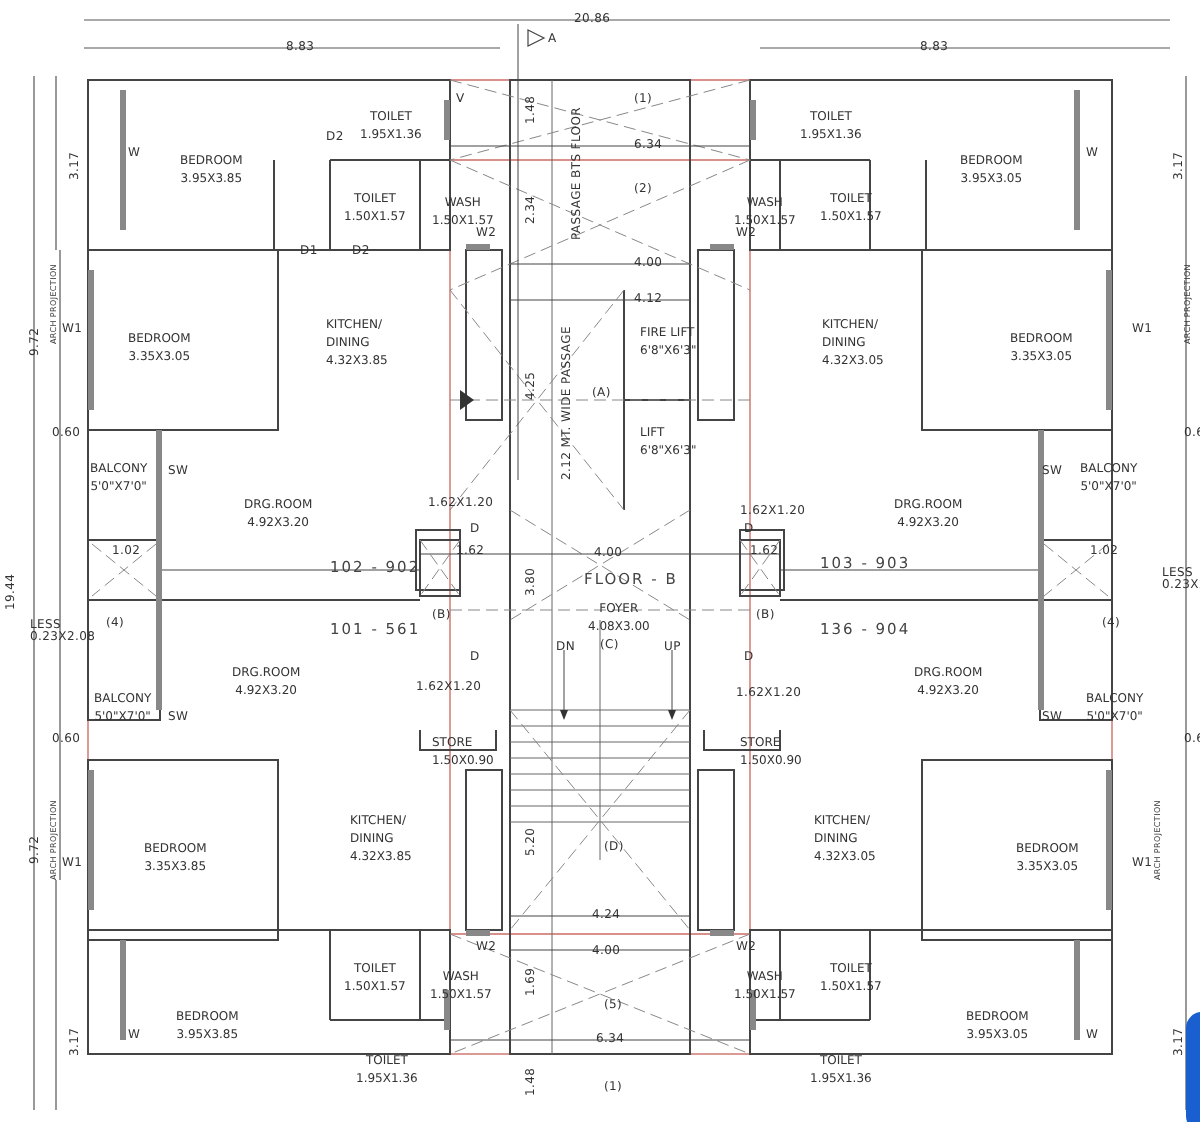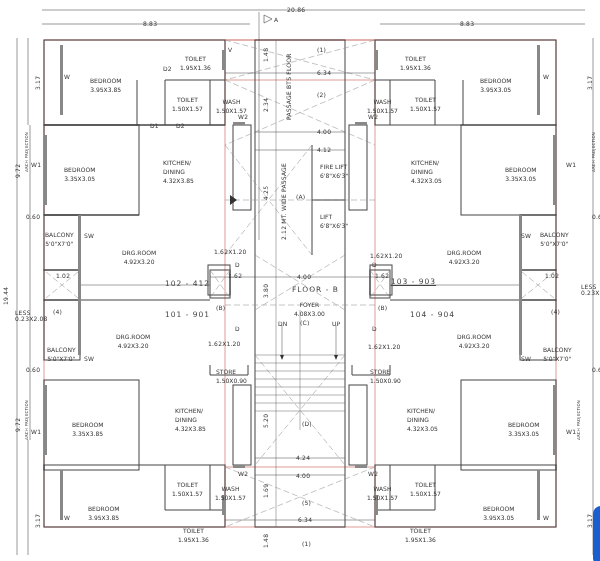--- a/index.html
+++ b/index.html
@@ -247,24 +247,24 @@
 
 <div class="lbl" style="left:214px;top:248px;">1.62X1.20</div>
 <div class="lbl" style="left:370px;top:252px;">1.62X1.20</div>
 <div class="lbl" style="left:208px;top:340px;">1.62X1.20</div>
 <div class="lbl" style="left:368px;top:343px;">1.62X1.20</div>
 <div class="lbl" style="left:228px;top:272px;">1.62</div>
 <div class="lbl" style="left:375px;top:272px;">1.62</div>
 <div class="lbl" style="left:56px;top:272px;">1.02</div>
 <div class="lbl" style="left:545px;top:272px;">1.02</div>
 
-<div class="lbl big" style="left:165px;top:280px;">102 - 412</div>
-<div class="lbl big" style="left:165px;top:311px;">101 - 901</div>
-<div class="lbl big" style="left:391px;top:278px;text-decoration:underline;">103 - 903</div>
-<div class="lbl big" style="left:410px;top:311px;">104 - 904</div>
+<div class="lbl big" style="left:165px;top:280px;">102 - 902</div>
+<div class="lbl big" style="left:165px;top:311px;">101 - 561</div>
+<div class="lbl big" style="left:410px;top:278px;">103 - 903</div>
+<div class="lbl big" style="left:410px;top:311px;">136 - 904</div>
 
 <div class="room" style="left:90px;top:76px;">
     <span>BEDROOM</span>
     <span>3.95X3.85</span>
   </div>
 <div class="room" style="left:180px;top:54px;">
     <span>TOILET</span>
     <span>1.95X1.36</span>
   </div>
 <div class="room" style="left:172px;top:95px;">

